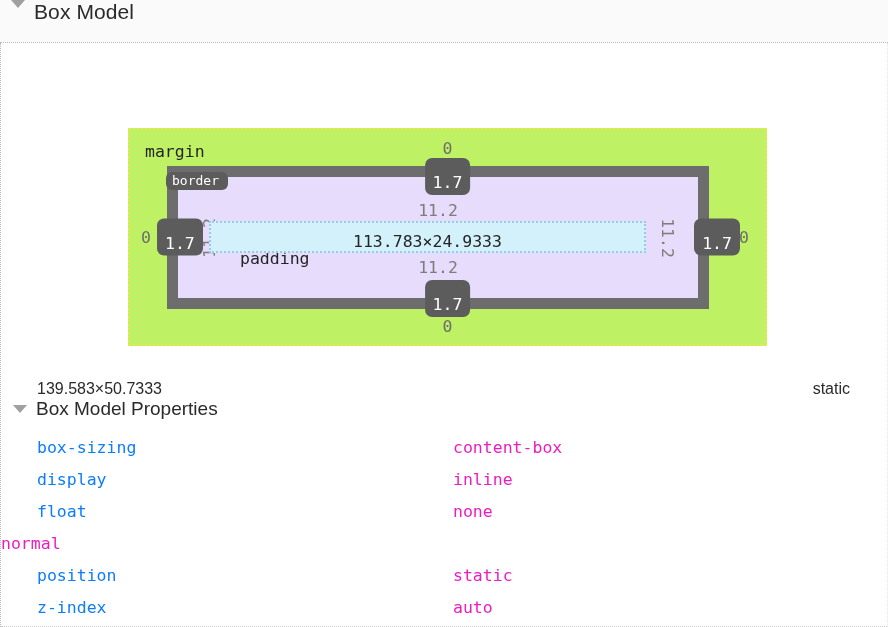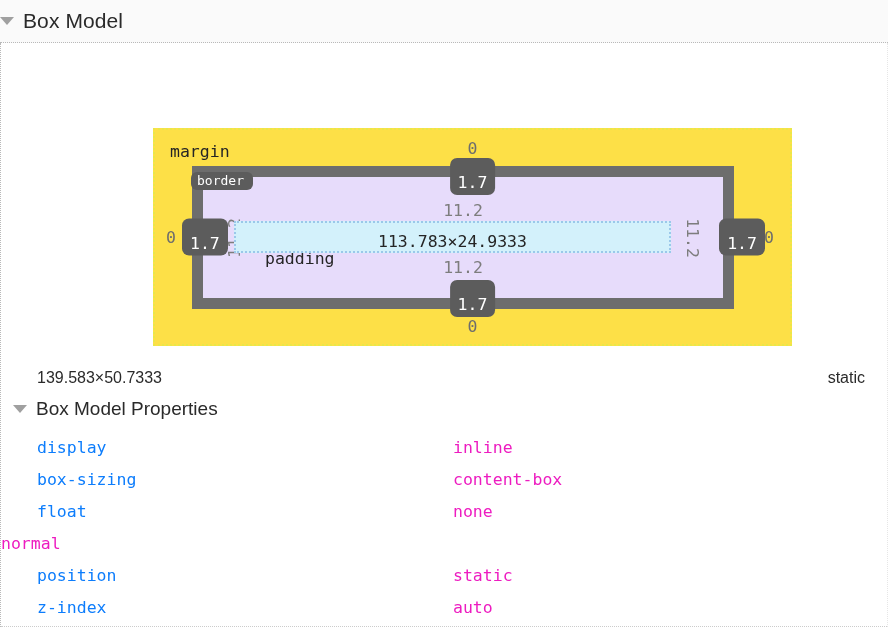--- a/index.html
+++ b/index.html
@@ -16,22 +16,22 @@
     position: relative;
   }
 
   
   .section-header {
     height: 43px;
     box-sizing: border-box;
     background: #fafafa;
     border-bottom: 1px dotted #b9b9b9;
     display: flex;
-    align-items: center;
-    padding-left: 0;
+    align-items: flex-start;
+    padding-left: 11px;
   }
   .twisty {
     width: 0;
     height: 0;
     border-left: 7px solid transparent;
     border-right: 7px solid transparent;
     border-top: 8px solid #a0a0a0;
     margin-right: 9px;
     flex: none;
   }
@@ -47,26 +47,26 @@
     background: #ffffff;
     border-left: 1px dotted #b9b9b9;
     border-right: 1px dotted #e6e6e6;
     height: 584px;
     box-sizing: border-box;
   }
 
   
   .boxmodel {
     position: absolute;
-    left: 152px;
+    left: 127px;
     top: 85px;
     width: 639px;
     height: 218px;
     box-sizing: border-box;
-    background: #fde047;
+    background: #bef264;
     border: 2px dotted #e8e84a;
     font-family: "DejaVu Sans Mono", monospace;
   }
   .zone-label {
     position: absolute;
     font-family: "DejaVu Sans Mono", monospace;
     font-size: 16.5px;
     color: #252525;
     white-space: nowrap;
   }
@@ -153,23 +153,23 @@
   .p-right  { right: 10px; top: 50%; transform: translate(0,-50%) rotate(90deg); }
 
   
   .summary {
     position: absolute;
     left: 0;
     right: 0;
     top: 315px;
     height: 40px;
     display: flex;
-    align-items: center;
+    align-items: flex-end;
     justify-content: space-between;
-    padding: 0 22px 0 36px;
+    padding: 0 37px 0 36px;
     box-sizing: border-box;
   }
   .summary-size, .summary-position {
     font-size: 16px;
     color: #2a2a2a;
   }
 
   
   .props-header {
     position: absolute;
@@ -258,28 +258,28 @@
     <span class="summary-position">static</span>
   </div>
 
   <div class="props-header">
     <span class="twisty"></span>
     <span class="props-title">Box Model Properties</span>
   </div>
 
   <div class="props-list">
     <div class="prop-row">
+      <span class="prop-name">box-sizing</span>
+      <span class="prop-value">content-box</span>
+    </div>
+    <div class="prop-row">
       <span class="prop-name">display</span>
       <span class="prop-value">inline</span>
     </div>
     <div class="prop-row">
-      <span class="prop-name">box-sizing</span>
-      <span class="prop-value">content-box</span>
-    </div>
-    <div class="prop-row">
       <span class="prop-name">float</span>
       <span class="prop-value">none</span>
     </div>
     <div class="prop-row">
       <span class="prop-value">normal</span>
     </div>
     <div class="prop-row">
       <span class="prop-name">position</span>
       <span class="prop-value">static</span>
     </div>

